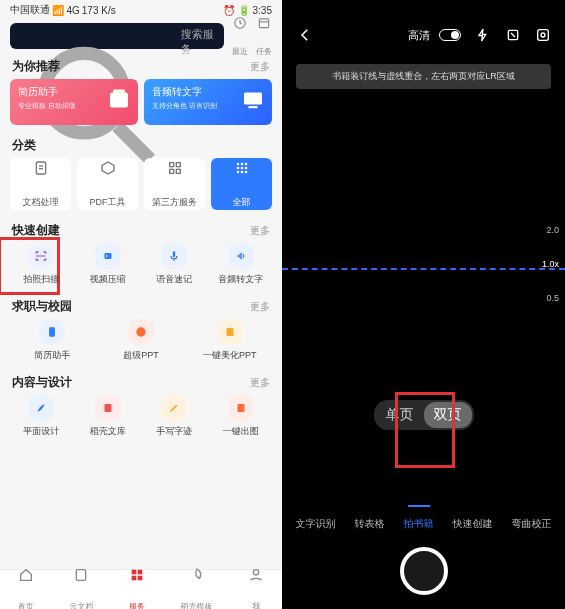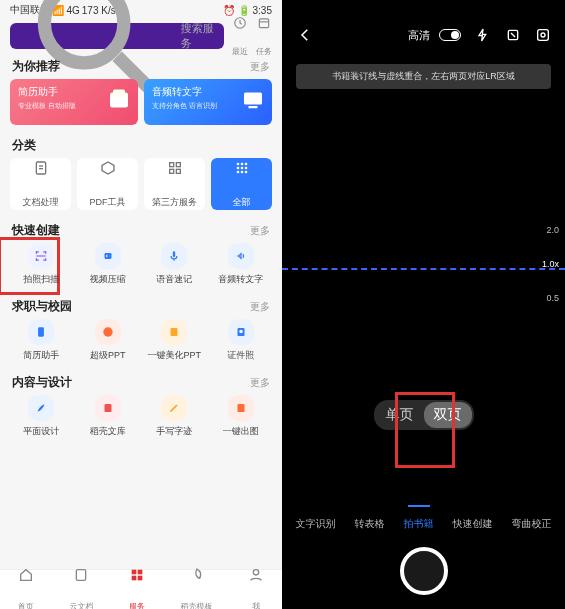--- a/index.html
+++ b/index.html
@@ -5,21 +5,21 @@
 * { margin: 0; padding: 0; box-sizing: border-box; }
 body { background: #fff; font-family: -apple-system, "PingFang SC", sans-serif; }
 .container { width: 565px; height: 609px; display: flex; }
 .left-panel { width: 282px; height: 609px; background: #f6f6f6; display: flex; flex-direction: column; overflow: hidden; }
 .right-panel { width: 283px; height: 609px; background: #000; display: flex; flex-direction: column; position: relative; }
 
 
 .status-bar { display: flex; justify-content: space-between; align-items: center; padding: 4px 10px; font-size: 10px; color: #333; height: 20px; }
 .status-left, .status-right { display: flex; align-items: center; gap: 2px; }
 .search-row { display: flex; align-items: center; gap: 8px; padding: 4px 10px; height: 32px; }
-.search-box { flex: 1; background: #4c1d95; border-radius: 6px; display: flex; align-items: center; padding: 4px 8px; color: #aaa; font-size: 11px; gap: 4px; height: 26px; }
+.search-box { flex: 1; background: #0f172a; border-radius: 6px; display: flex; align-items: flex-start; padding: 4px 8px; color: #aaa; font-size: 11px; gap: 4px; height: 26px; }
 .small-icon-col { display: flex; flex-direction: column; align-items: center; font-size: 8px; color: #888; gap: 16px; }
 .small-icon-col svg { width: 14px; height: 14px; stroke: #888; fill: none; }
 
 .section-header { display: flex; justify-content: space-between; align-items: center; padding: 6px 12px 4px; }
 .section-title { font-size: 12px; font-weight: 600; color: #222; }
 .more-link { font-size: 10px; color: #999; }
 
 .promo-row { display: flex; gap: 6px; padding: 0 10px 6px; }
 .promo-card { flex: 1; height: 46px; border-radius: 6px; padding: 6px 8px; color: #fff; position: relative; overflow: hidden; }
 .promo-card.pink { background: linear-gradient(135deg,#f77a8a,#f14d6f); }
@@ -243,29 +243,20 @@
           <span>超级PPT</span>
         </div>
       <div class="tool-item">
           <div class="tool-icon" style="background:#fff3e0">
             <svg viewBox="0 0 24 24" fill="#ffa726">
               <rect x="6" y="5" width="12" height="14" rx="2"></rect>
             </svg>
           </div>
           <span>一键美化PPT</span>
         </div>
-      <div class="tool-item">
-          <div class="tool-icon" style="background:#eaf1ff">
-            <svg viewBox="0 0 24 24" fill="#2f7bff">
-              <rect x="6" y="5" width="12" height="14" rx="2"></rect>
-              <circle cx="12" cy="11" r="3" fill="#fff"></circle>
-            </svg>
-          </div>
-          <span>证件照</span>
-        </div>
     </div>
 
     <div class="section-header">
       <div class="section-title">内容与设计</div>
       <div class="more-link">更多</div>
     </div>
     <div class="tool-grid">
       <div class="tool-item">
           <div class="tool-icon" style="background:#eaf1ff">
             <svg viewBox="0 0 24 24" fill="#2f7bff">

